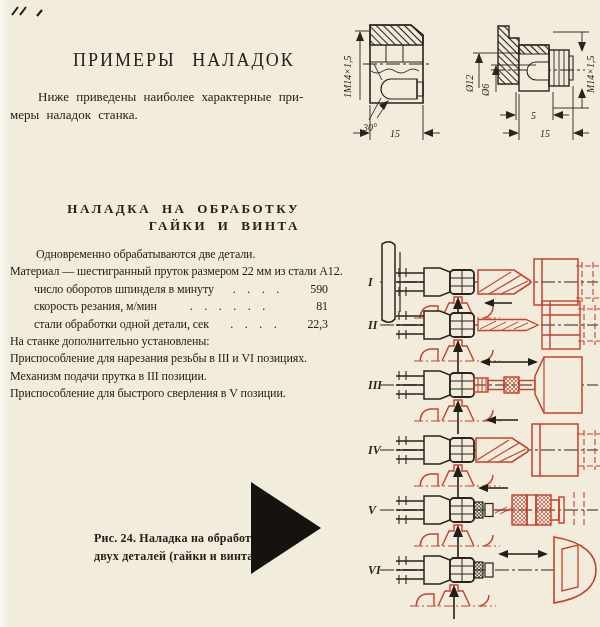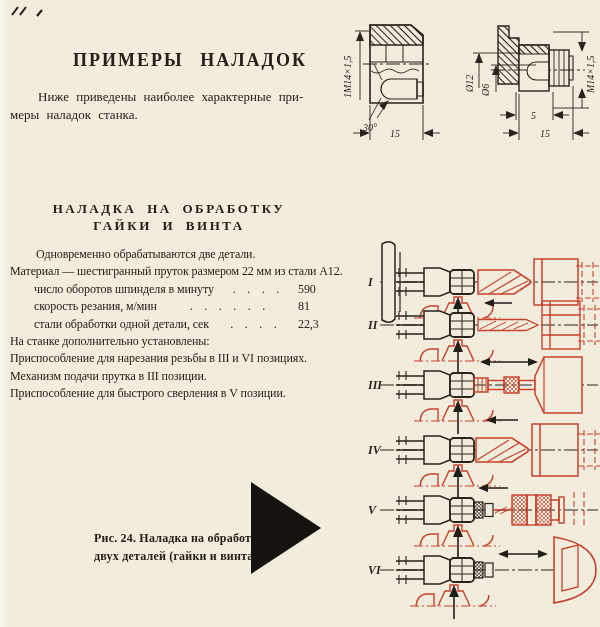--- a/index.html
+++ b/index.html
@@ -3,37 +3,37 @@
 <meta charset="utf-8">
 <style>
   html,body{margin:0;padding:0}
   body{
     width:600px;height:627px;position:relative;overflow:hidden;
     background:linear-gradient(90deg,#faf8f0 0px,#f1ecdb 10px);
     font-family:"Liberation Serif",serif;color:#262019;
   }
   .abs{position:absolute}
   .title{
-    left:73px;top:50px;font-size:18px;font-weight:bold;
+    left:73px;top:50px;font-size:18px;font-weight:normal;
     letter-spacing:2px;word-spacing:10px;white-space:nowrap;
   }
   .intro{left:10px;top:88px;width:320px;font-size:13px;line-height:18px;word-spacing:4px}
   .intro .l1{text-indent:28px;white-space:nowrap}
   .intro .l2{white-space:nowrap}
   .heading{
-    left:38px;top:200px;width:262px;text-align:center;font-weight:bold;
+    left:38px;top:200px;width:262px;text-align:right;font-weight:bold;
     font-size:13px;letter-spacing:2.5px;word-spacing:5px;line-height:17px;white-space:nowrap;
   }
   .bodytext{left:10px;top:246px;width:318px;font-size:12px;line-height:17.4px;letter-spacing:-0.1px}
   .bodytext div{white-space:nowrap}
   .p-indent{text-indent:26px}
   .spec{display:flex;padding-left:24px;align-items:baseline}
   .spec .lbl{flex:0 0 auto}
   .spec .dots{flex:1 1 auto;overflow:hidden;white-space:pre;padding:0 6px;text-align:center}
-  .spec .val{flex:0 0 auto;min-width:30px;text-align:left}
+  .spec .val{flex:0 0 auto;min-width:30px;text-align:right}
   .caption{
     left:94px;top:530px;width:180px;font-weight:bold;font-size:12px;
     line-height:17.5px;letter-spacing:0.2px;
   }
   .caption div{white-space:nowrap}
   .tri{
     left:251px;top:482px;width:0;height:0;
     border-left:70px solid #16120d;
     border-top:46px solid transparent;
     border-bottom:46px solid transparent;

